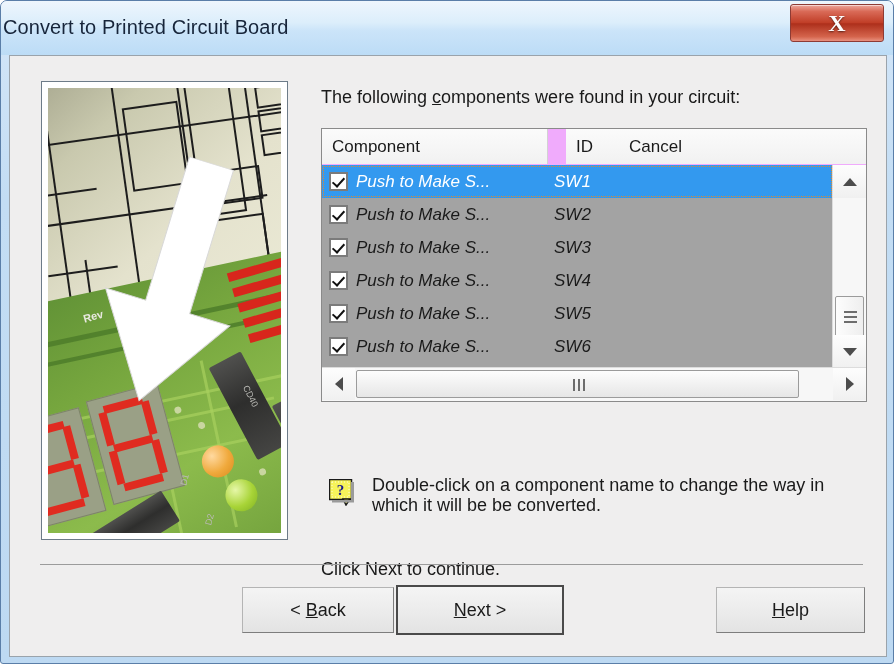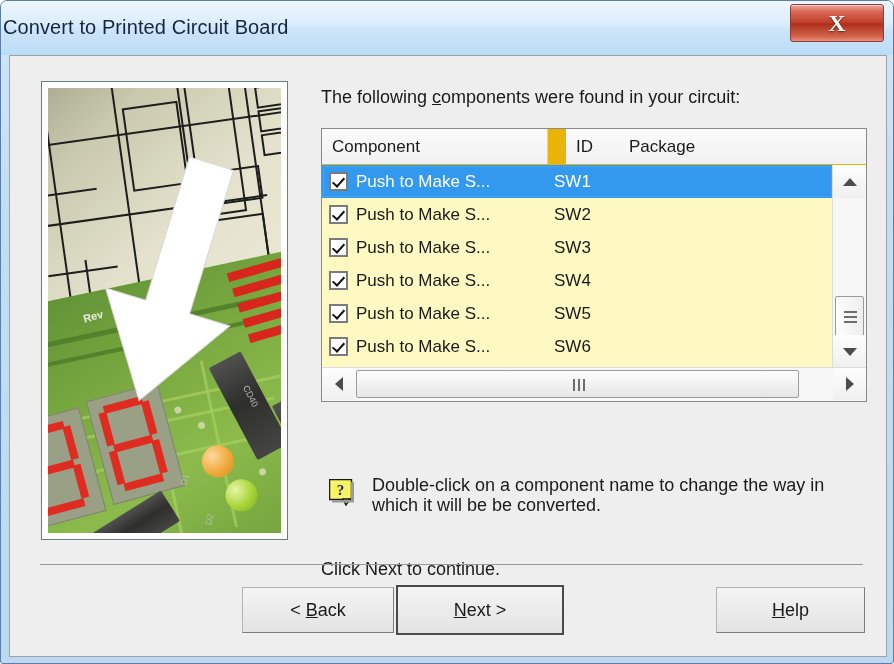--- a/index.html
+++ b/index.html
@@ -107,34 +107,34 @@
   }
   .acc{text-decoration:underline;}
   
   #listbox{
     position:absolute;left:311px;top:72px;width:546px;height:274px;
     box-sizing:border-box;
     border:1px solid #8a8a8a;background:#ffffff;
   }
   #lv-head{
     position:absolute;left:0;top:0;width:544px;height:36px;
-    background:#eab308;border-bottom:1px solid #a21caf;
+    background:#f0abfc;border-bottom:1px solid #a21caf;
   }
   .hcell{
     position:absolute;top:0;height:35px;
     box-sizing:border-box;
     border-right:1px solid #d2d2d2;
     background:linear-gradient(to bottom,#fbfbfb 0%,#f1f1f1 100%);
     font-size:17px;color:#1a1a1a;
     padding-left:10px;line-height:35px;
     white-space:nowrap;overflow:hidden;
   }
   #rows{
     position:absolute;left:0;top:36px;width:511px;height:203px;
-    overflow:hidden;background:#fef9c3;
+    overflow:hidden;background:#a3a3a3;font-style:italic;
   }
   .row{
     position:relative;height:33px;width:511px;
     display:flex;align-items:center;
   }
   .row.sel{background:#3399ef;outline:1px dotted #e08a2e;outline-offset:-2px;}
   .cb{
     width:19px;height:19px;margin-left:7px;margin-right:8px;
     box-sizing:border-box;
     border:2px solid #7b7b7b;background:#ffffff;
@@ -321,21 +321,21 @@
       </div>
     </div>
 
     <div id="intro"><span>The following </span><span class="acc">c</span><span>omponents were found in your circuit:</span></div>
 
     <div id="listbox">
 
       <div id="lv-head">
         <div class="hcell" style="left:0;width:226px;">Component</div>
         <div class="hcell" style="left:244px;width:71px;">ID</div>
-        <div class="hcell" style="left:297px;width:247px;border-right:none;">Package</div>
+        <div class="hcell" style="left:297px;width:247px;border-right:none;">Cancel</div>
       </div>
 
       <div id="rows">
         <div class="row sel">
           <span class="cb"></span>
           <span class="cname">Push to Make S...</span>
           <span class="cid">SW1</span>
         </div>
         <div class="row">
           <span class="cb"></span>

